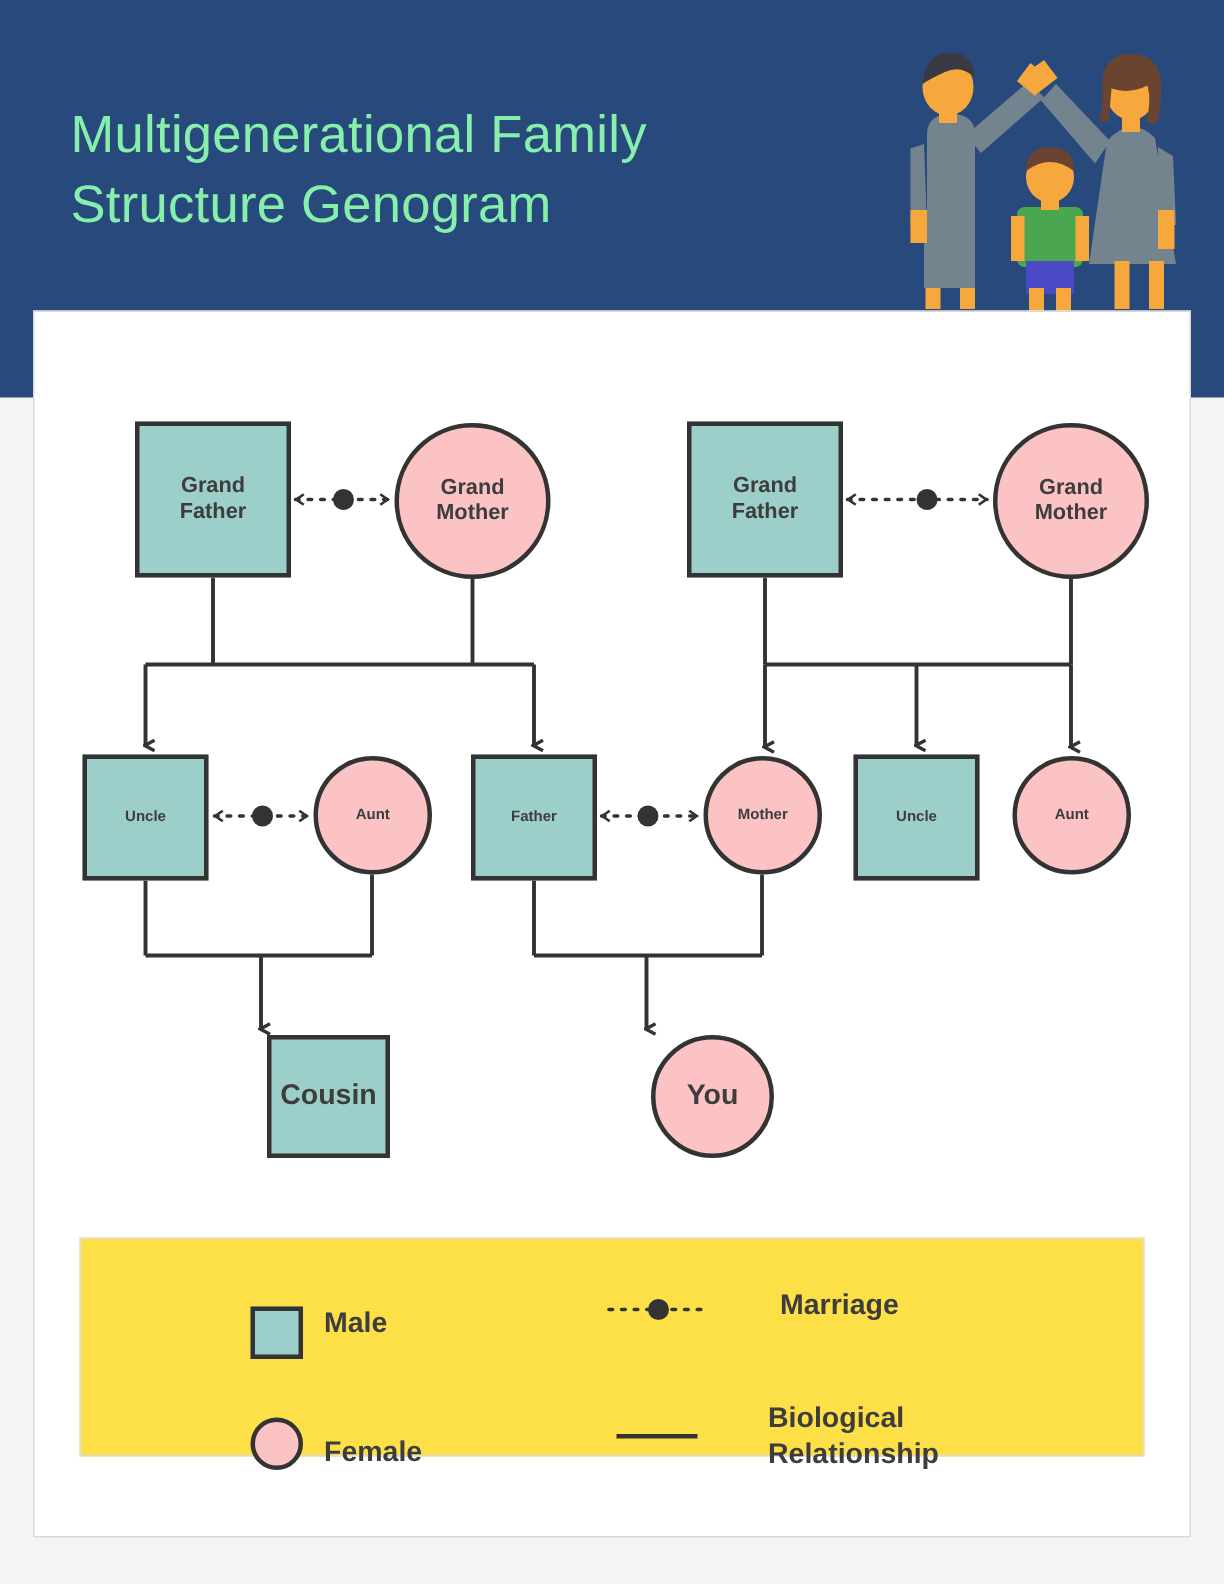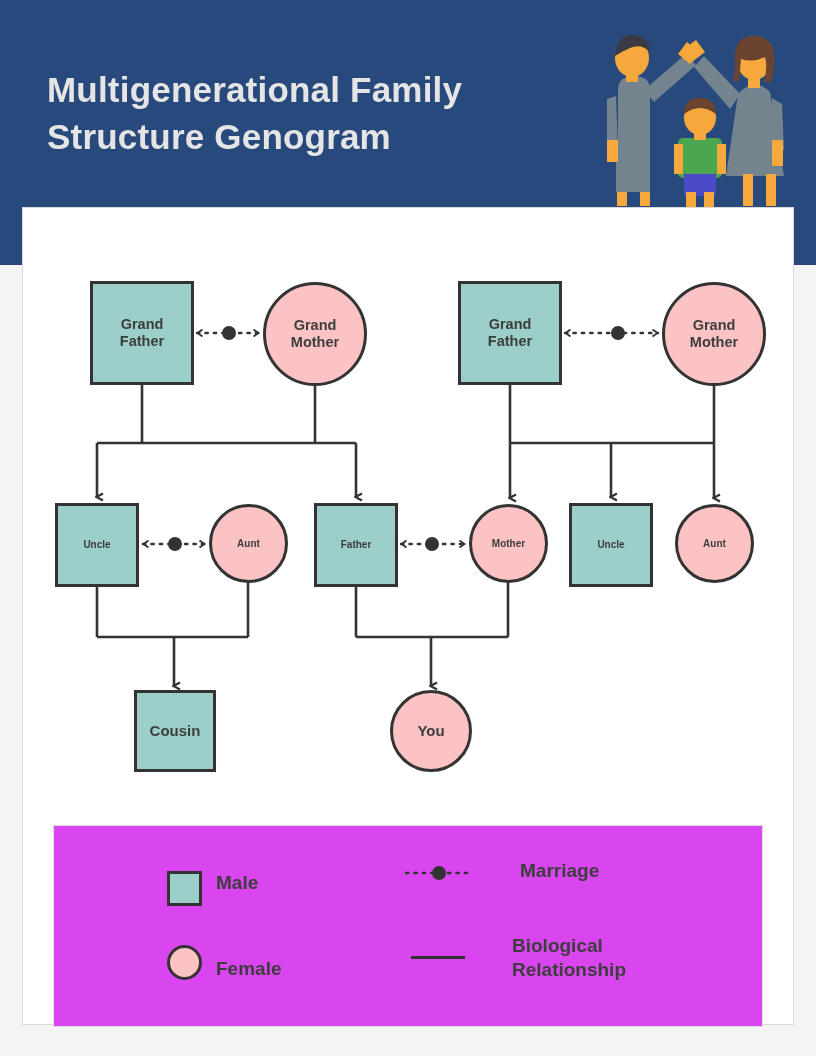--- a/index.html
+++ b/index.html
@@ -20,23 +20,23 @@
     position: absolute;
     left: 0; top: 0;
     width: 816px; height: 265px;
     background: #28497c;
     overflow: hidden;
   }
   .header-title {
     position: absolute;
     left: 47px; top: 66px;
     width: 520px;
-    color: #e5e5e5;
+    color: #86efac;
     font-size: 35px;
-    font-weight: bold;
+    font-weight: normal;
     line-height: 47px;
     letter-spacing: 0.2px;
     white-space: pre-line;
   }
   .header-illustration {
     position: absolute;
     left: 600px; top: 28px;
     width: 200px; height: 180px;
   }
 
@@ -70,30 +70,30 @@
     color: #3d3d3d;
     font-weight: bold;
     line-height: 1.18;
     white-space: pre-line;
   }
   .node.male   { background: #9ccfc9; }
   .node.female { background: #fbc3c3; border-radius: 50%; }
 
   .gen1 { font-size: 14.5px; }
   .gen2 { font-size: 10px; }
-  .gen3 { font-size: 15px; }
+  .gen3 { font-size: 19px; margin-left: 44px; }
 
   
   .legend {
     position: absolute;
     left: 53px; top: 825px;
-    width: 710px; height: 202px;
+    width: 710px; height: 146px;
     border: 1px solid #dcdcdc;
     box-sizing: border-box;
-    background: #d946ef;
+    background: #fde047;
   }
   .legend-swatch-square {
     position: absolute;
     width: 35px; height: 35px;
     background: #9ccfc9;
     border: 3px solid #333333;
     box-sizing: border-box;
   }
   .legend-swatch-circle {
     position: absolute;

